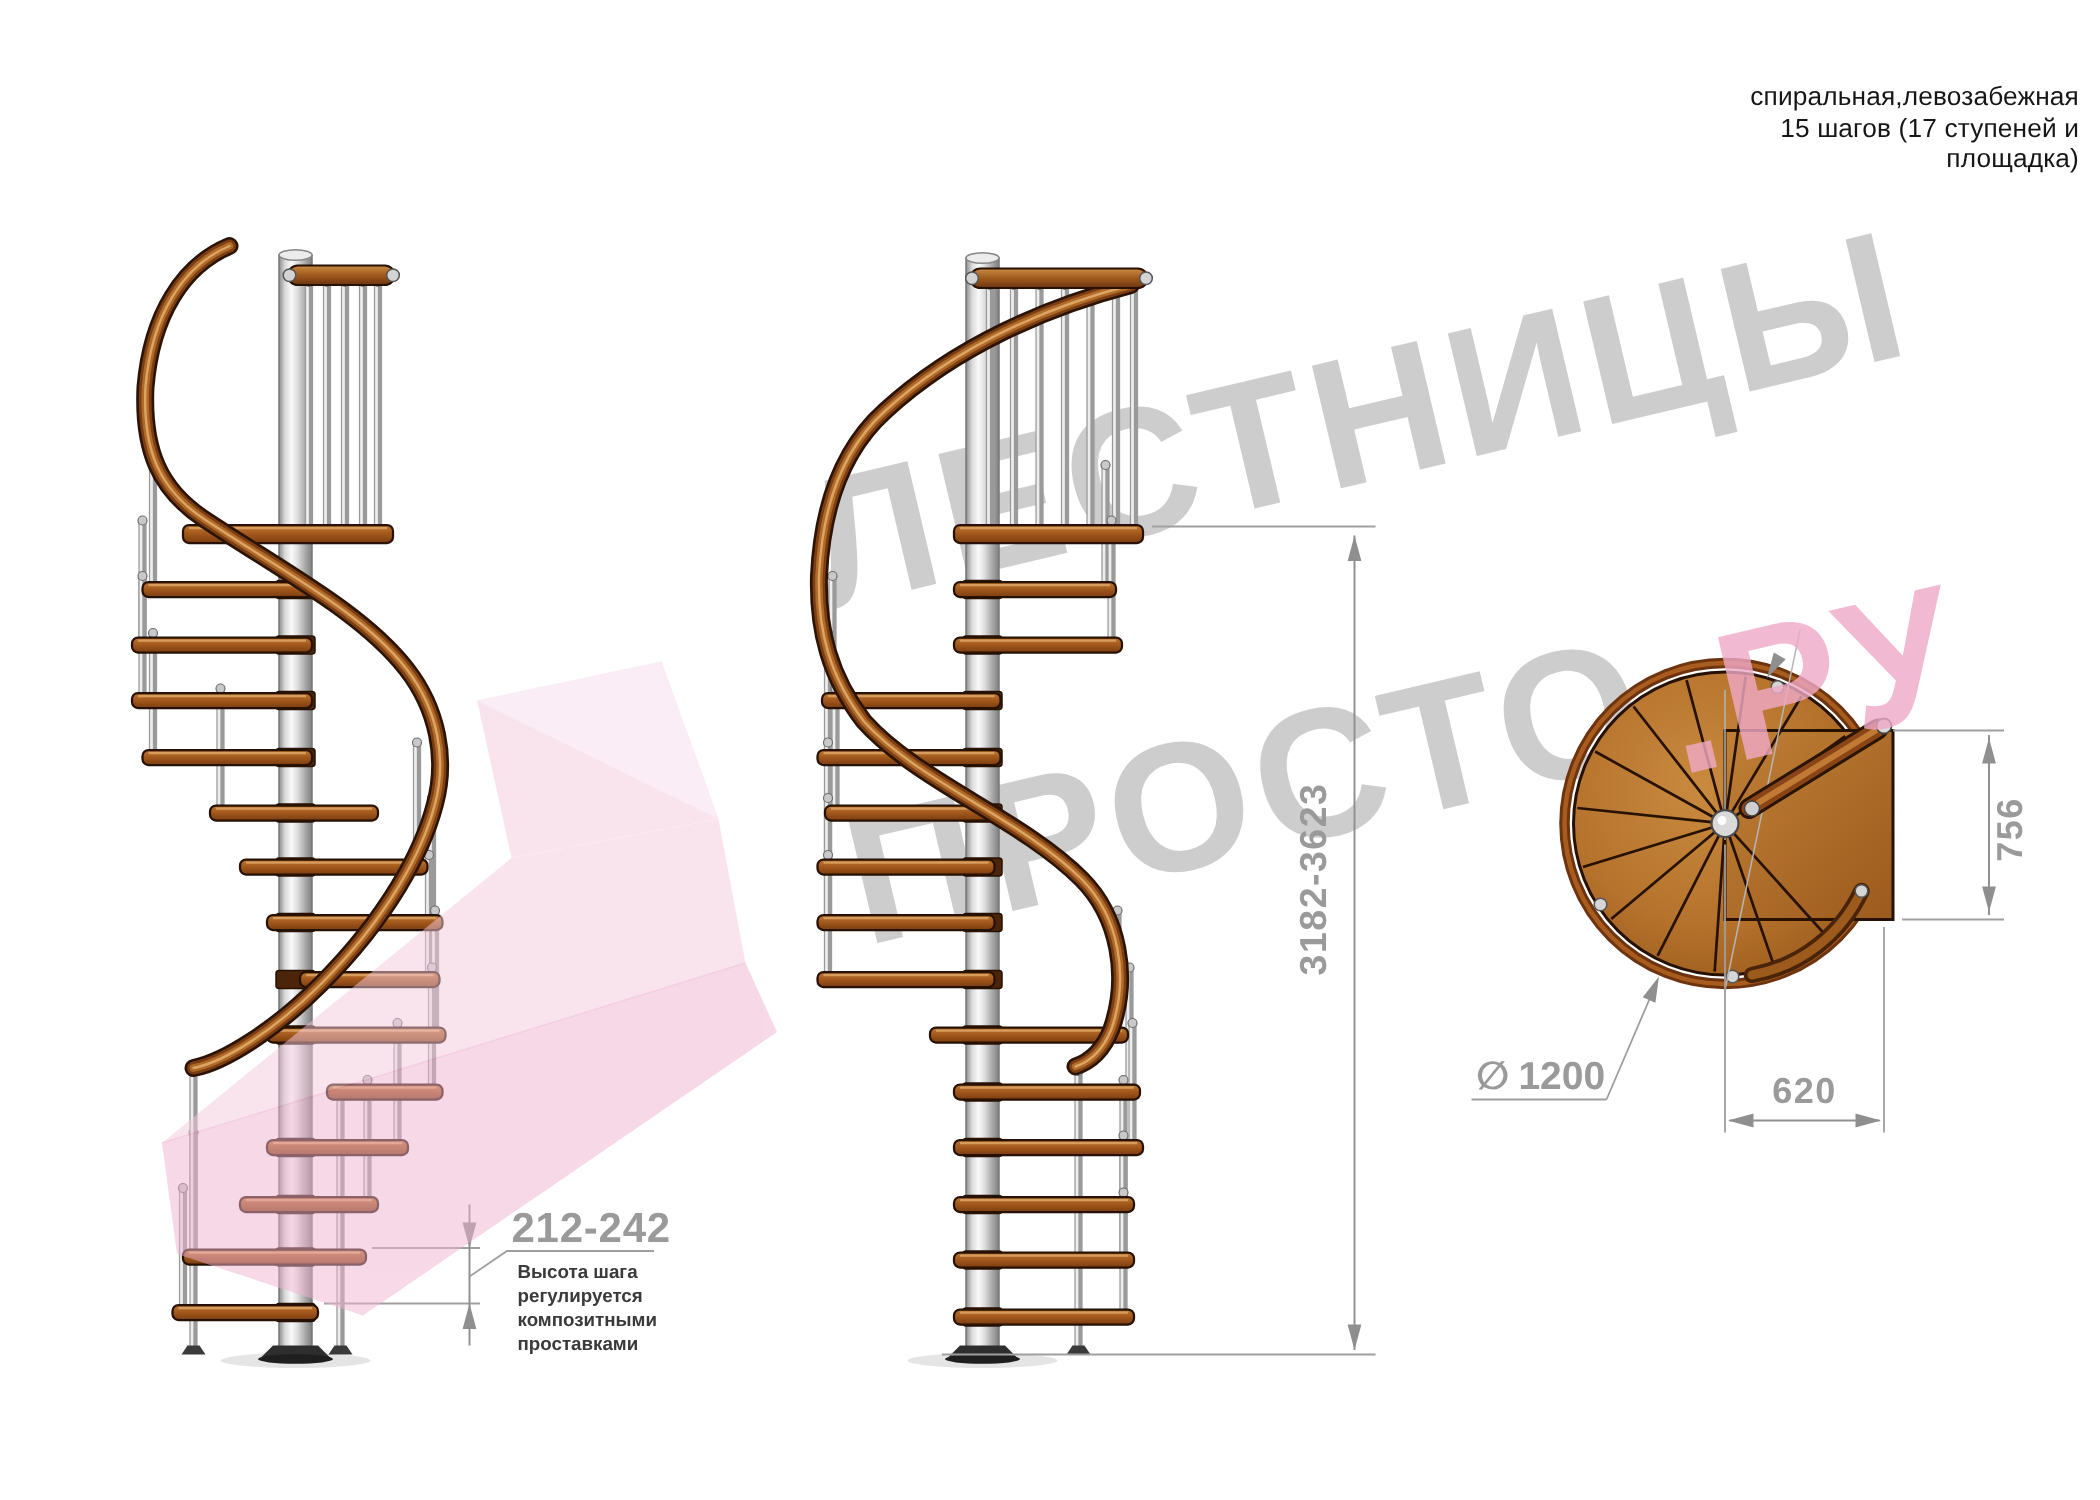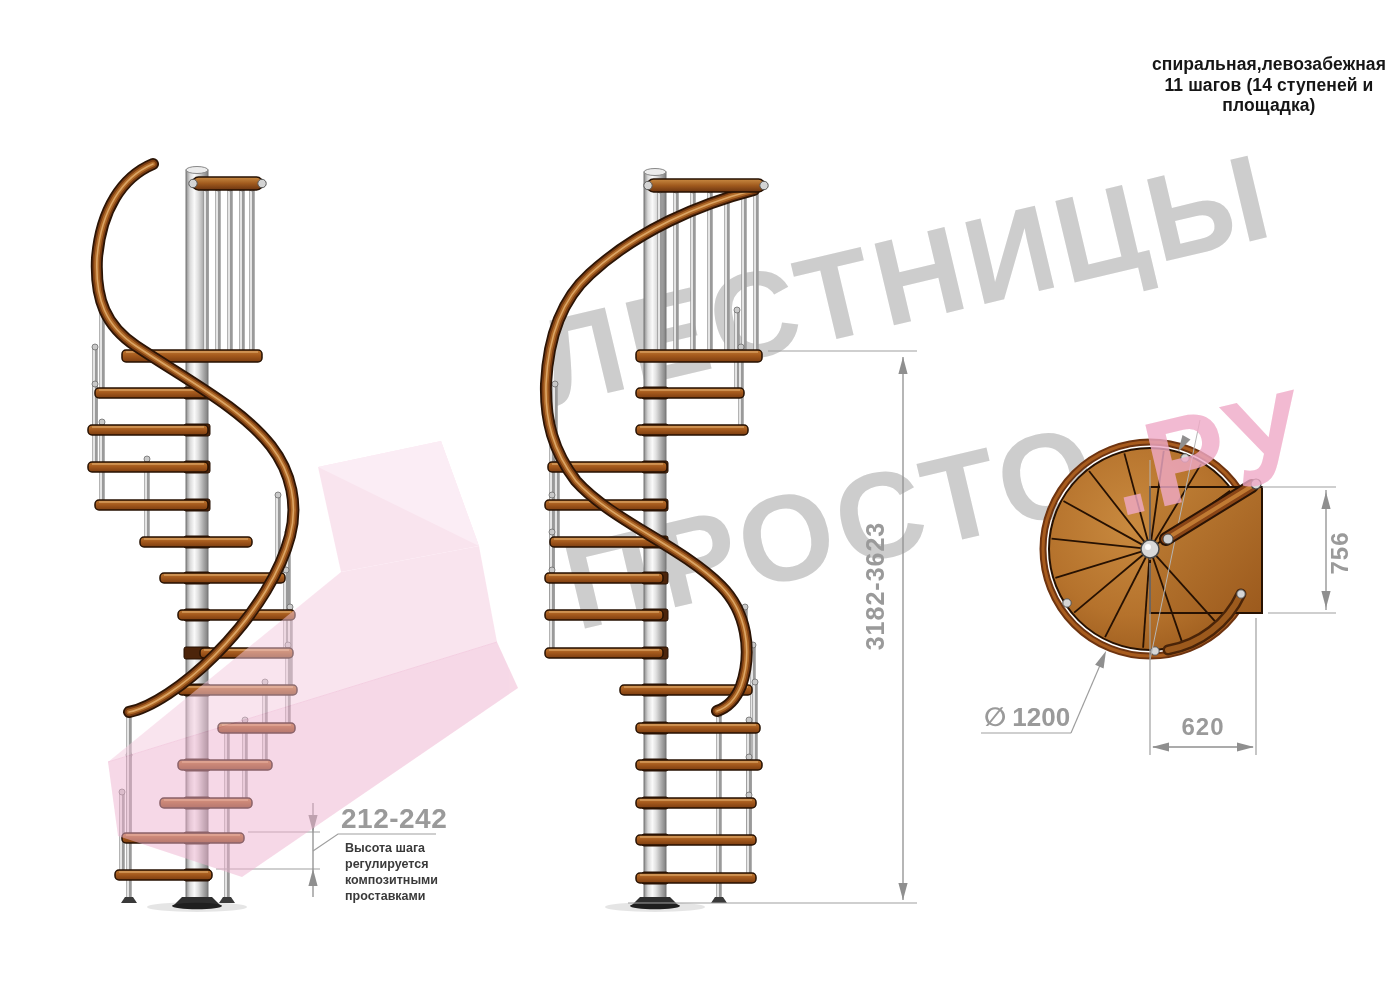--- a/index.html
+++ b/index.html
@@ -1,20 +1,20 @@
 <!DOCTYPE html>
 <html><head>
 <meta charset="utf-8">
 <style>
   html,body{margin:0;padding:0;background:#ffffff;}
   body{position:relative;width:1400px;height:1000px;overflow:hidden;
        font-family:"Liberation Sans","DejaVu Sans",sans-serif;}
   
-  .titleblock{position:absolute;top:54px;right:14px;text-align:center;z-index:6;
-              font-size:17.5px;line-height:20.5px;color:#161616;font-weight:700;letter-spacing:.1px;}
+  .titleblock{position:absolute;top:54px;right:14px;text-align:right;z-index:6;
+              font-size:17.5px;line-height:20.5px;color:#161616;font-weight:400;letter-spacing:.1px;}
   .titleblock span{display:block;}
   
   .wm{position:absolute;left:523px;top:298px;z-index:1;transform:rotate(-13.3deg);
       transform-origin:0 0;white-space:nowrap;font-weight:bold;pointer-events:none;}
   .wm .w1,.wm .w2{display:block;font-size:122px;letter-spacing:5px;color:#c5c5c5;opacity:.85;}
   .wm .w2{position:absolute;left:-24px;top:224px;}
   .wmru{position:absolute;left:1094px;top:408px;z-index:4;transform:rotate(-13.3deg);
         transform-origin:0 0;font-weight:bold;font-size:122px;letter-spacing:4px;
         color:#f0aac7;opacity:.8;pointer-events:none;white-space:nowrap;}
   svg{position:absolute;left:0;top:0;}
@@ -390,15 +390,15 @@
     <polygon points="341,572 479,546 497,642 108,762" fill="#f5cadf"></polygon>
     <polygon points="108,762 497,642 518,688 242,877 118,836" fill="#efb3d0"></polygon>
     <line x1="108" y1="762" x2="497" y2="642" stroke="#e89fc4" stroke-width="1"></line>
   </g>
 </svg>
 
 <div class="wmru">.РУ</div>
 
 <div class="titleblock">
   <span>спиральная,левозабежная</span>
-  <span>11 шагов (14 ступеней и</span>
+  <span>15 шагов (17 ступеней и</span>
   <span>площадка)</span>
 </div>
 
 </body></html>

